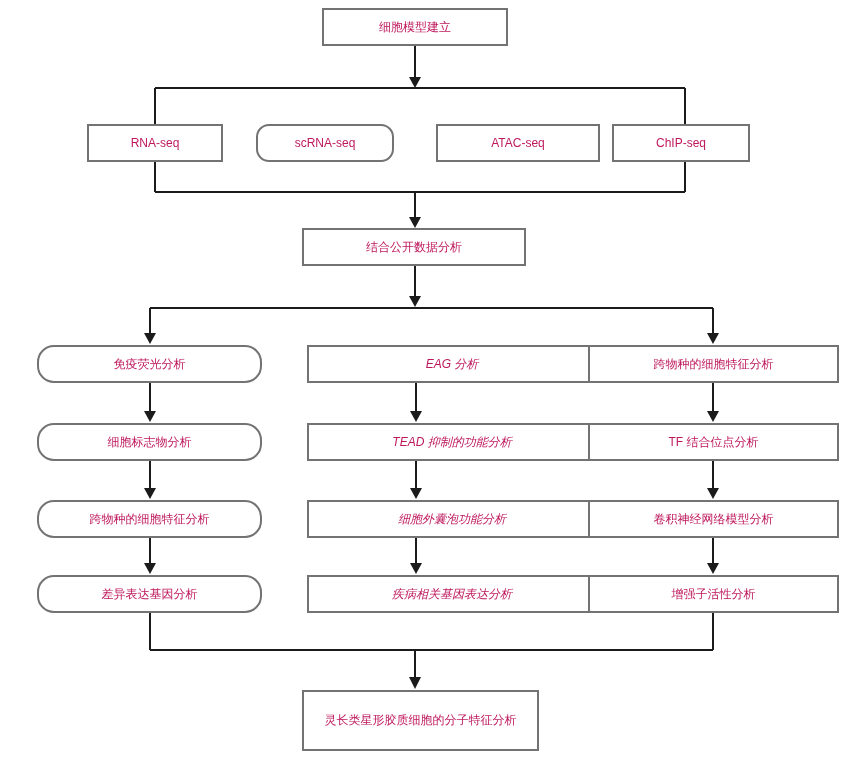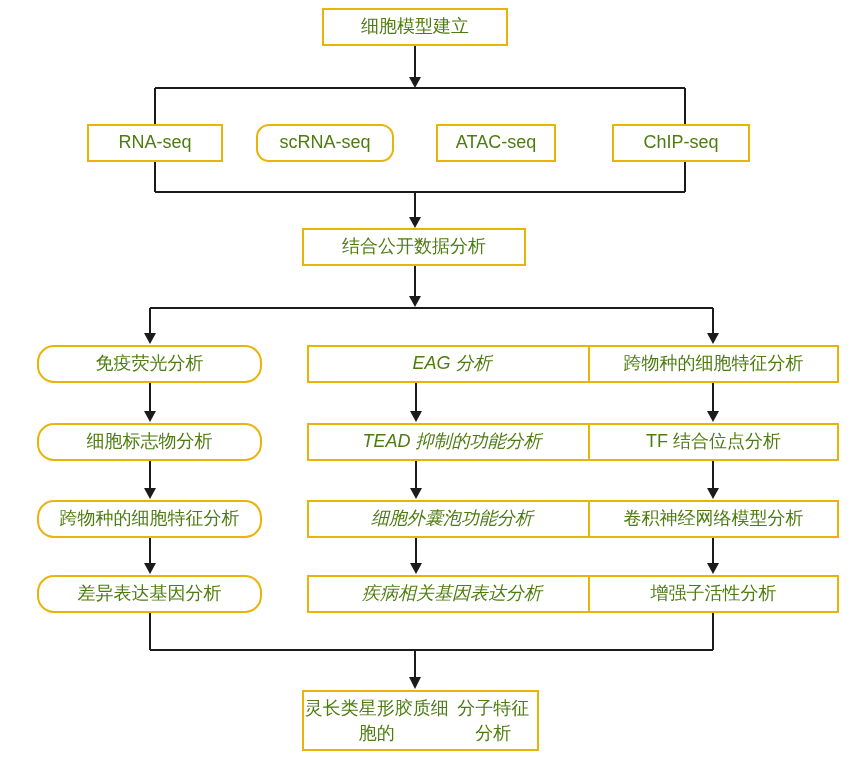--- a/index.html
+++ b/index.html
@@ -15,37 +15,37 @@
     position: absolute;
     left: 0; top: 0;
     width: 865px; height: 761px;
   }
   .connector-layer line { stroke: #1b1b1b; stroke-width: 2; }
   .connector-layer polygon { fill: #1b1b1b; stroke: none; }
   .box {
     position: absolute;
     box-sizing: border-box;
     background: #ffffff;
-    border: 2px solid #eab308;
-    color: #4d7c0f;
+    border: 2px solid #737373;
+    color: #be185d;
     display: flex;
     align-items: center;
     justify-content: center;
     text-align: center;
-    font-size: 18px;
+    font-size: 12px;
     line-height: 1.2;
     white-space: nowrap;
   }
   .box.final { white-space: normal; line-height: 25px; }
   
   .n-top     { left: 322px; top: 8px;   width: 186px; height: 38px; }
   
   .n-seq0    { left: 87px;  top: 124px; width: 136px; height: 38px; }
   .n-seq1    { left: 256px; top: 124px; width: 138px; height: 38px; border-radius: 13px; }
-  .n-seq2    { left: 436px; top: 124px; width: 120px; height: 38px; }
+  .n-seq2    { left: 436px; top: 124px; width: 164px; height: 38px; }
   .n-seq3    { left: 612px; top: 124px; width: 138px; height: 38px; }
   
   .n-combine { left: 302px; top: 228px; width: 224px; height: 38px; }
   
   .col-l { left: 37px;  width: 225px; height: 38px; border-radius: 17px; }
   .col-m { left: 307px; width: 290px; height: 38px; font-style: italic; }
   .col-r { left: 588px; width: 251px; height: 38px; }
   .row-a { top: 345px; }
   .row-b { top: 423px; }
   .row-c { top: 500px; }

